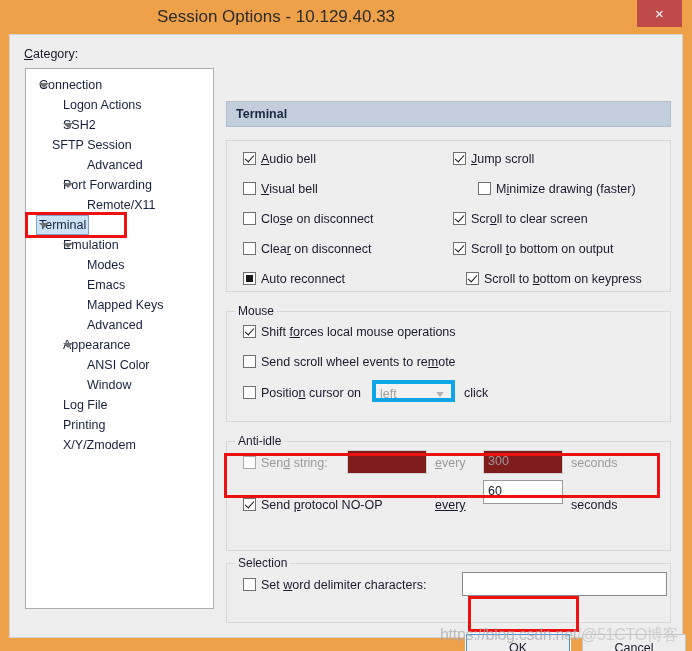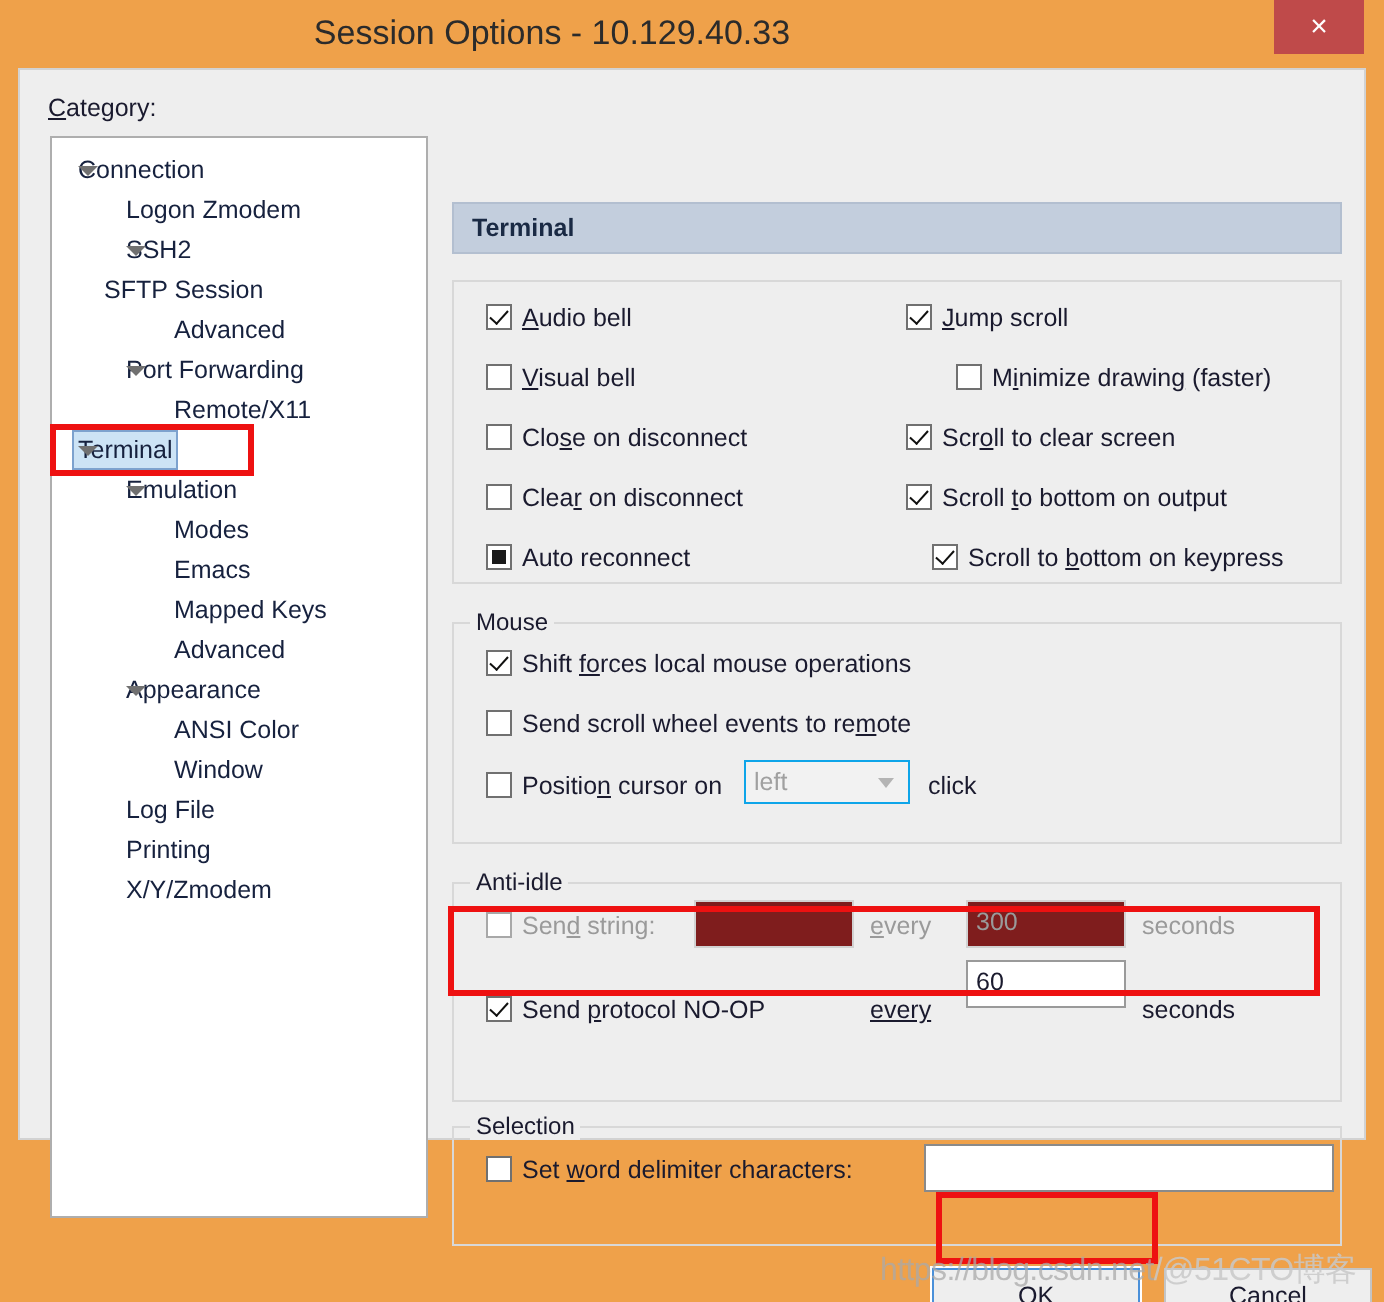--- a/index.html
+++ b/index.html
@@ -48,21 +48,21 @@
     font-size: 15px;
     text-align: center;
     line-height: 27px;
     cursor: pointer;
   }
 
   
   #dialog-body {
     position: absolute;
     left: 9px; top: 34px;
-    width: 674px; height: 536px;
+    width: 674px; height: 604px;
     background: #eeeeee;
     border: 1px solid #d2d2d2;
     box-sizing: border-box;
     text-decoration: underline;
   }
 
   #category-label {
     position: absolute;
     left: 14px; top: 12px;
     font-size: 12.5px;
@@ -214,21 +214,21 @@
     color: #1a1a2e;
     line-height: 15px;
     white-space: nowrap;
   }
   .plainlabel.disabled { color: #9a9a9a; }
 
   
   .combo {
     position: absolute;
     background: #f2f2f2;
-    border: 1px solid #0ea5e9;
+    border: 4px solid #0ea5e9;
     box-sizing: border-box;
     font-size: 12.5px;
     color: #a0a0a0;
     padding: 0 4px;
     line-height: 20px;
     white-space: nowrap;
   }
   .combo .carat {
     position: absolute;
     right: 7px; top: 8px;
@@ -294,21 +294,21 @@
     <div id="title-text">Session Options - 10.129.40.33</div>
     <div id="close-button">×</div>
   </div>
 
   <div id="dialog-body">
 
     <div id="category-label"><u class="acc">C</u>ategory:</div>
 
     <div id="tree-panel">
         <div class="tree-item" style="padding-left: 10px; margin-top: 6px;"><span class="arrow open" style="left: 13px;"></span><span class="tlabel">Connection</span></div>
-        <div class="tree-item" style="padding-left: 34px;"><span class="tlabel">Logon Zmodem</span></div>
+        <div class="tree-item" style="padding-left: 34px;"><span class="tlabel">Logon Actions</span></div>
         <div class="tree-item" style="padding-left: 34px;"><span class="arrow open" style="left: 37px;"></span><span class="tlabel">SSH2</span></div>
         <div class="tree-item" style="padding-left: 23px;"><span class="tlabel">SFTP Session</span></div>
         <div class="tree-item" style="padding-left: 58px;"><span class="tlabel">Advanced</span></div>
         <div class="tree-item" style="padding-left: 34px;"><span class="arrow open" style="left: 37px;"></span><span class="tlabel">Port Forwarding</span></div>
         <div class="tree-item" style="padding-left: 58px;"><span class="tlabel">Remote/X11</span></div>
         <div class="tree-item selected" style="padding-left: 10px;"><span class="arrow open" style="left: 13px;"></span><span class="tlabel">Terminal</span></div>
         <div class="tree-item" style="padding-left: 34px;"><span class="arrow open" style="left: 37px;"></span><span class="tlabel">Emulation</span></div>
         <div class="tree-item" style="padding-left: 58px;"><span class="tlabel">Modes</span></div>
         <div class="tree-item" style="padding-left: 58px;"><span class="tlabel">Emacs</span></div>
         <div class="tree-item" style="padding-left: 58px;"><span class="tlabel">Mapped Keys</span></div>

